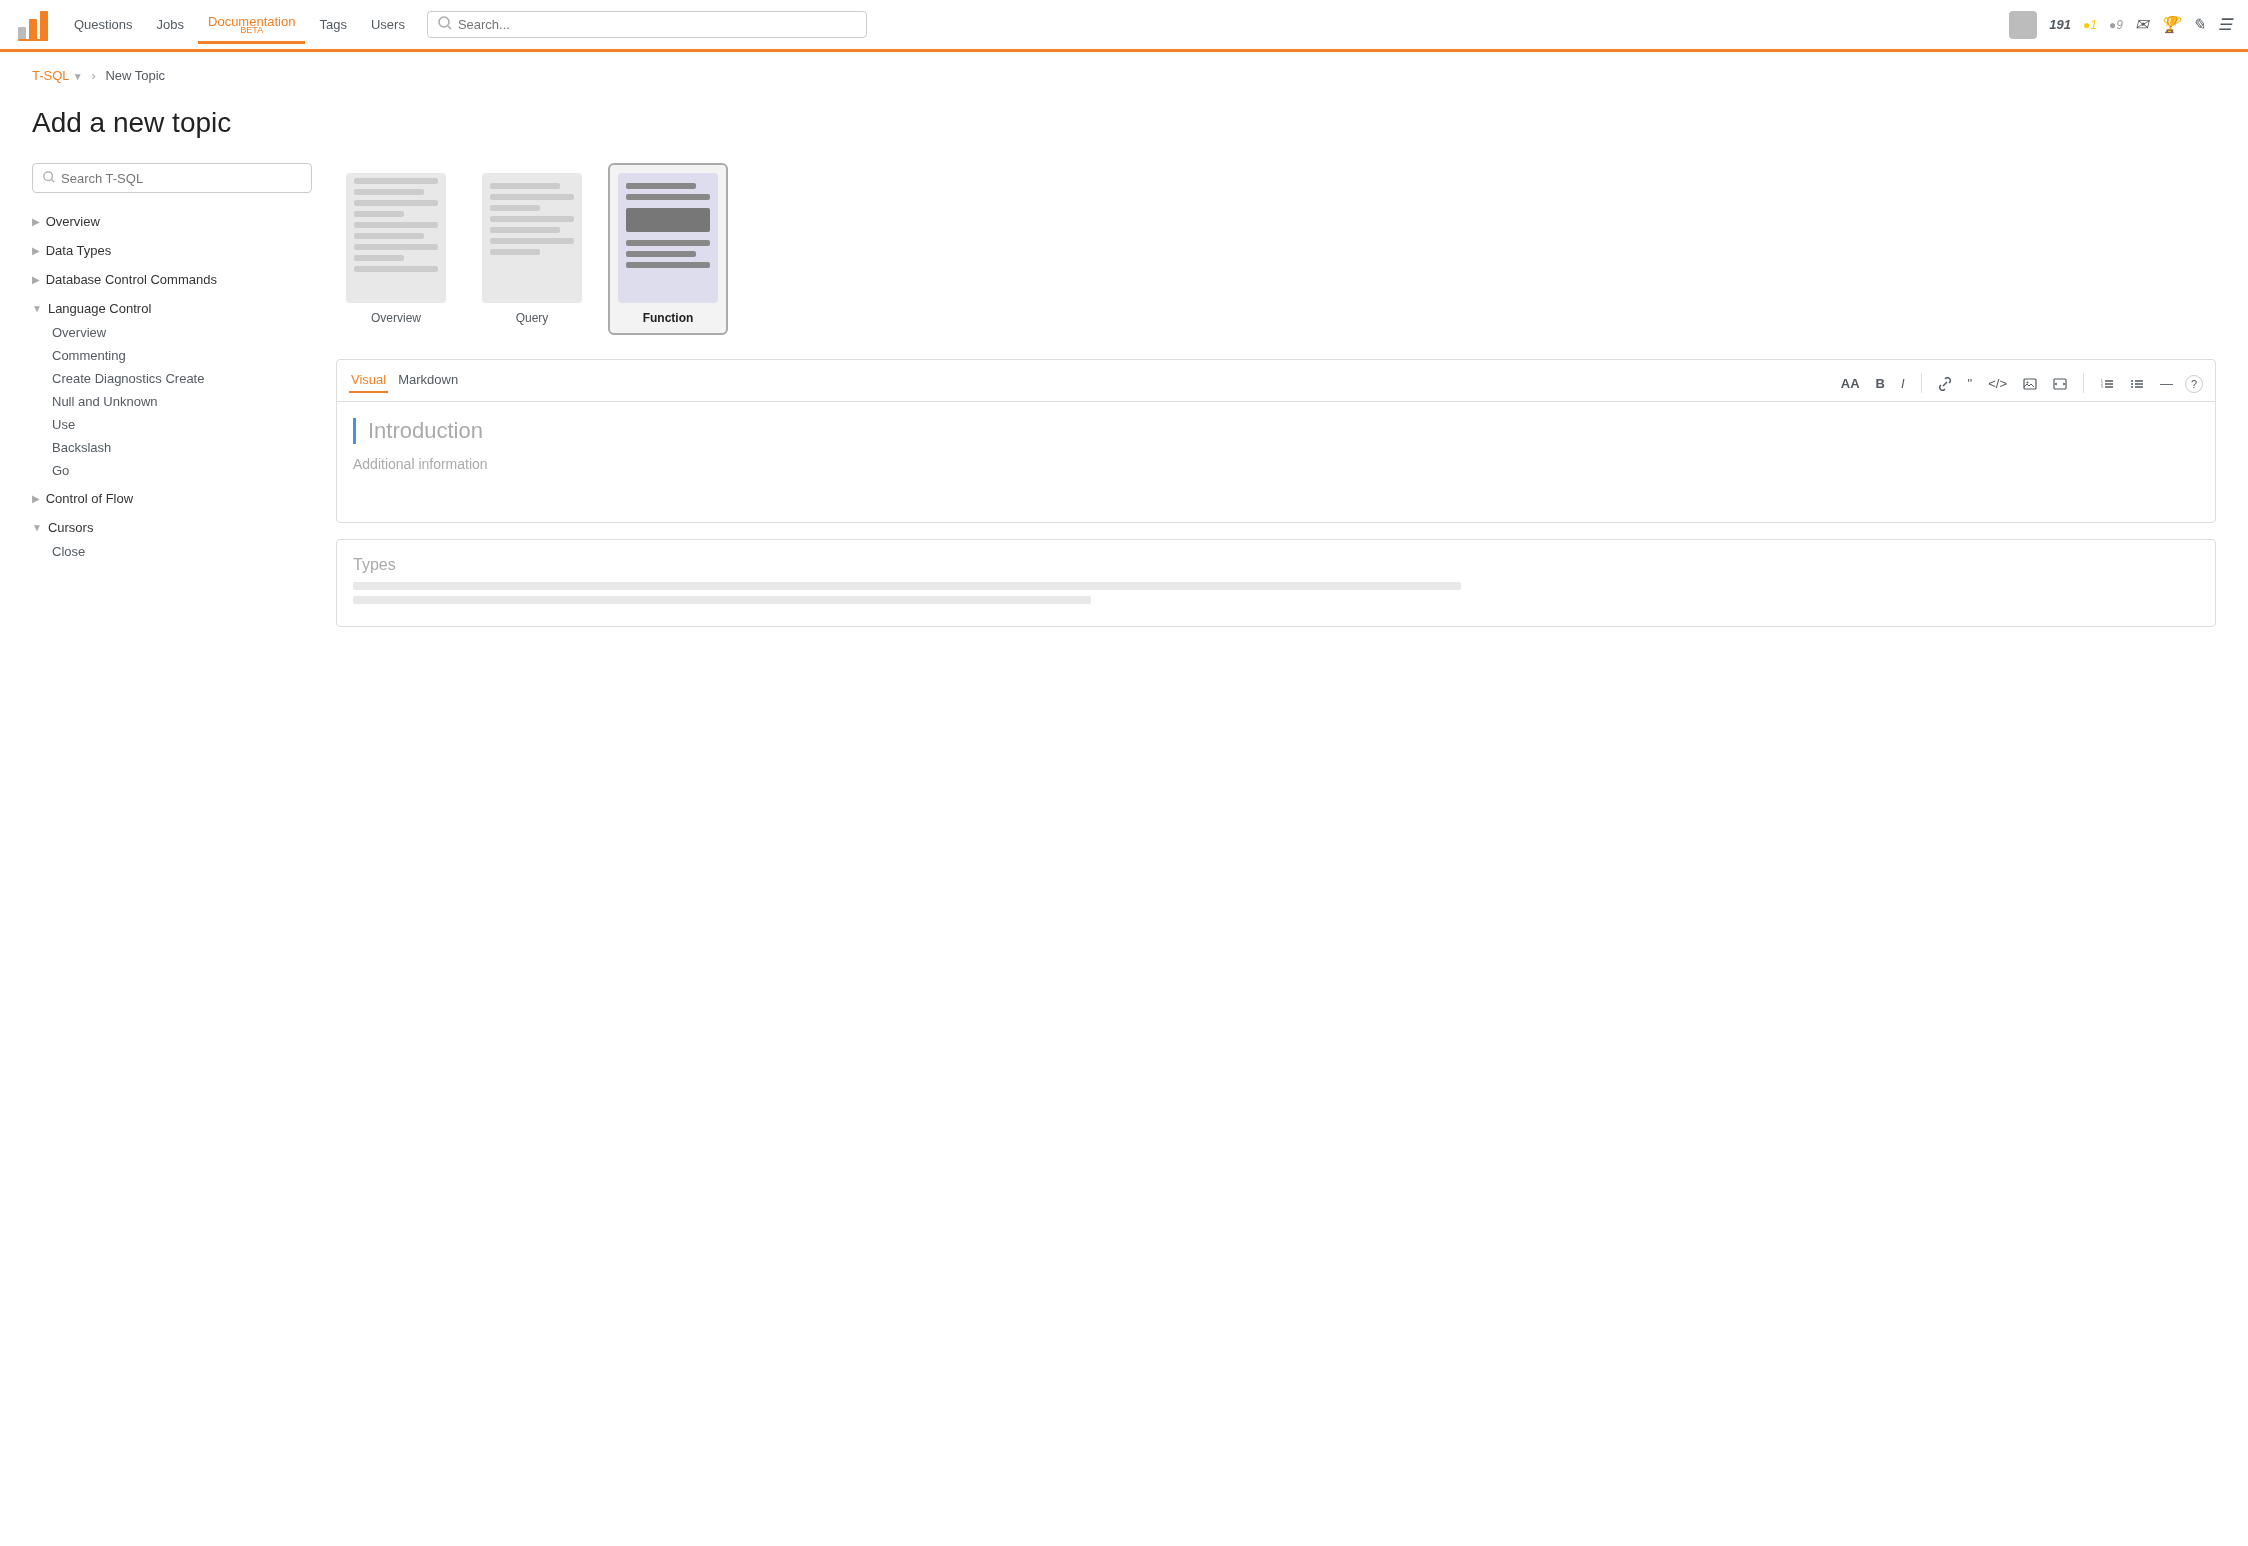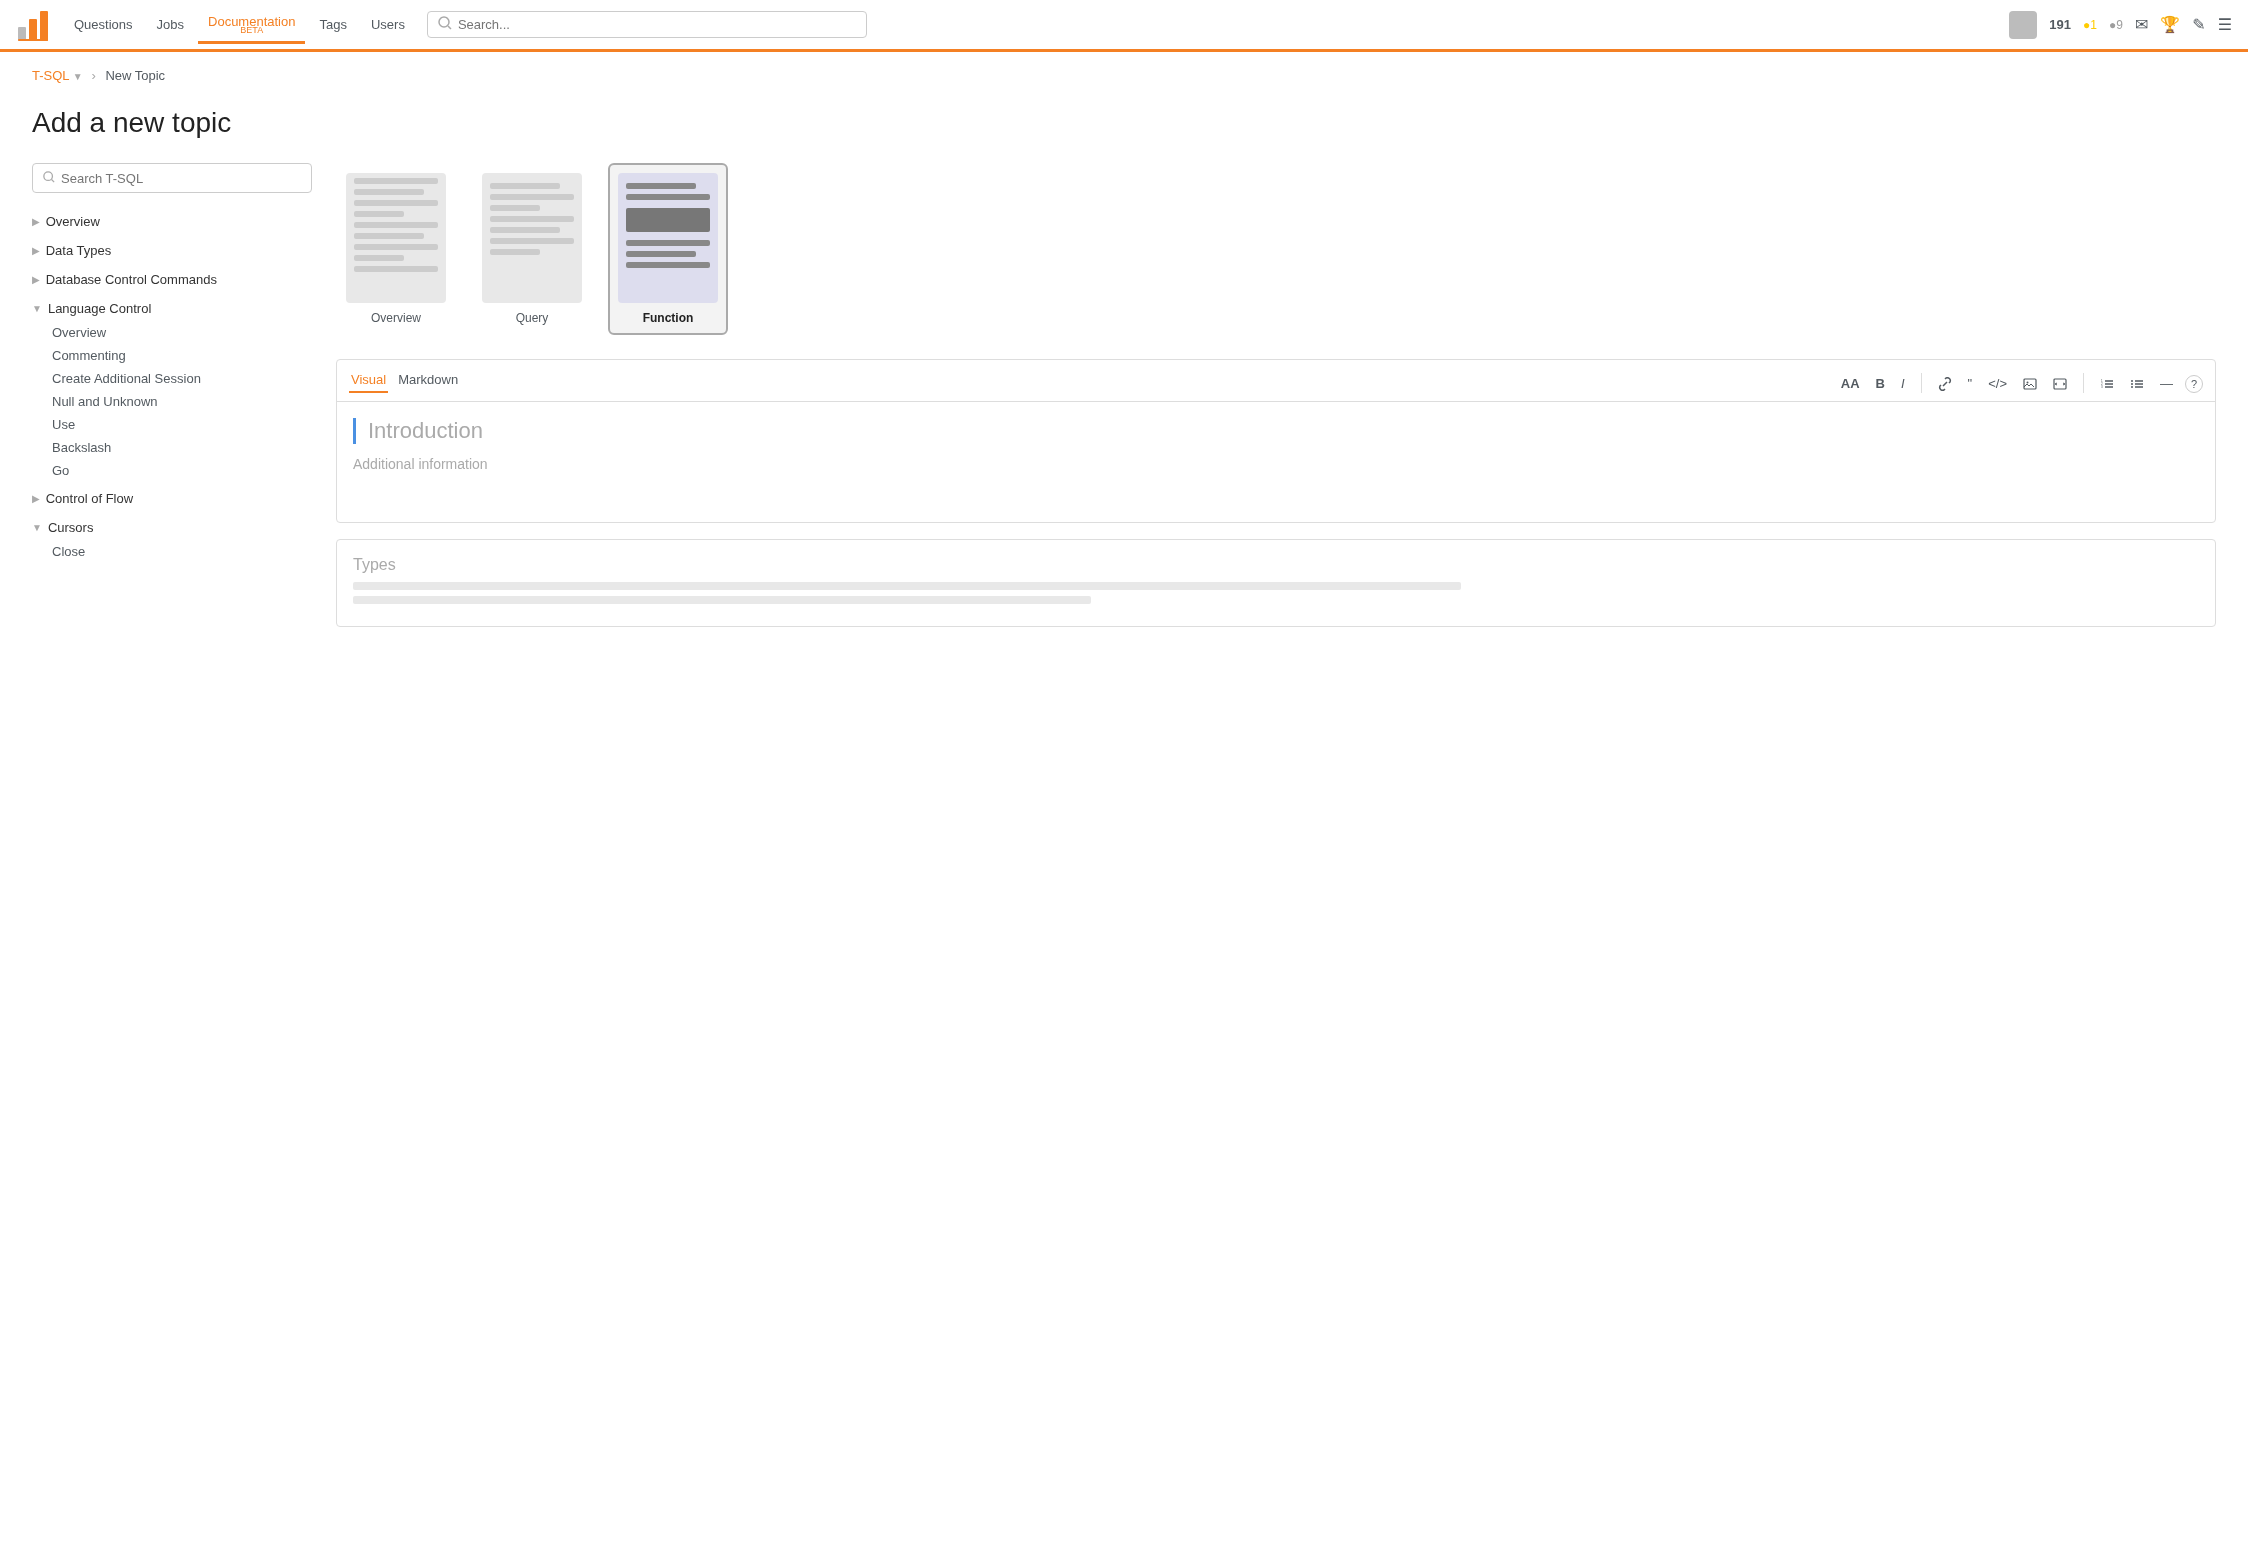--- a/index.html
+++ b/index.html
@@ -61,20 +61,21 @@
       width: 100%;
       background: transparent;
       color: #535a60;
     }
     .search-icon-svg { color: #aaa; margin-right: 6px; flex-shrink: 0; }
     .nav-right {
       display: flex;
       align-items: center;
       gap: 12px;
       margin-left: auto;
+      font-style: italic;
     }
     .avatar {
       width: 28px; height: 28px;
       background: #bcbcbc;
       border-radius: 4px;
     }
     .rep-score { font-size: 13px; font-weight: bold; color: #535a60; }
     .rep-badge { font-size: 12px; }
     .rep-badge.gold { color: #ffcc01; }
     .rep-badge.silver { color: #9e9e9e; }
@@ -347,21 +348,21 @@
     </div>
 
     <div class="sidebar-section">
       <div class="sidebar-item expandable">
         <span class="chevron">▼</span>
         <span>Language Control</span>
       </div>
       <div class="sidebar-sub">
         <div class="sidebar-sub-item">Overview</div>
         <div class="sidebar-sub-item">Commenting</div>
-        <div class="sidebar-sub-item">Create Additional Session</div>
+        <div class="sidebar-sub-item">Create Diagnostics Create</div>
         <div class="sidebar-sub-item">Null and Unknown</div>
         <div class="sidebar-sub-item">Use</div>
         <div class="sidebar-sub-item">Backslash</div>
         <div class="sidebar-sub-item">Go</div>
       </div>
     </div>
 
     <div class="sidebar-section">
       <div class="sidebar-item expandable">
         <span class="chevron">▶</span>

